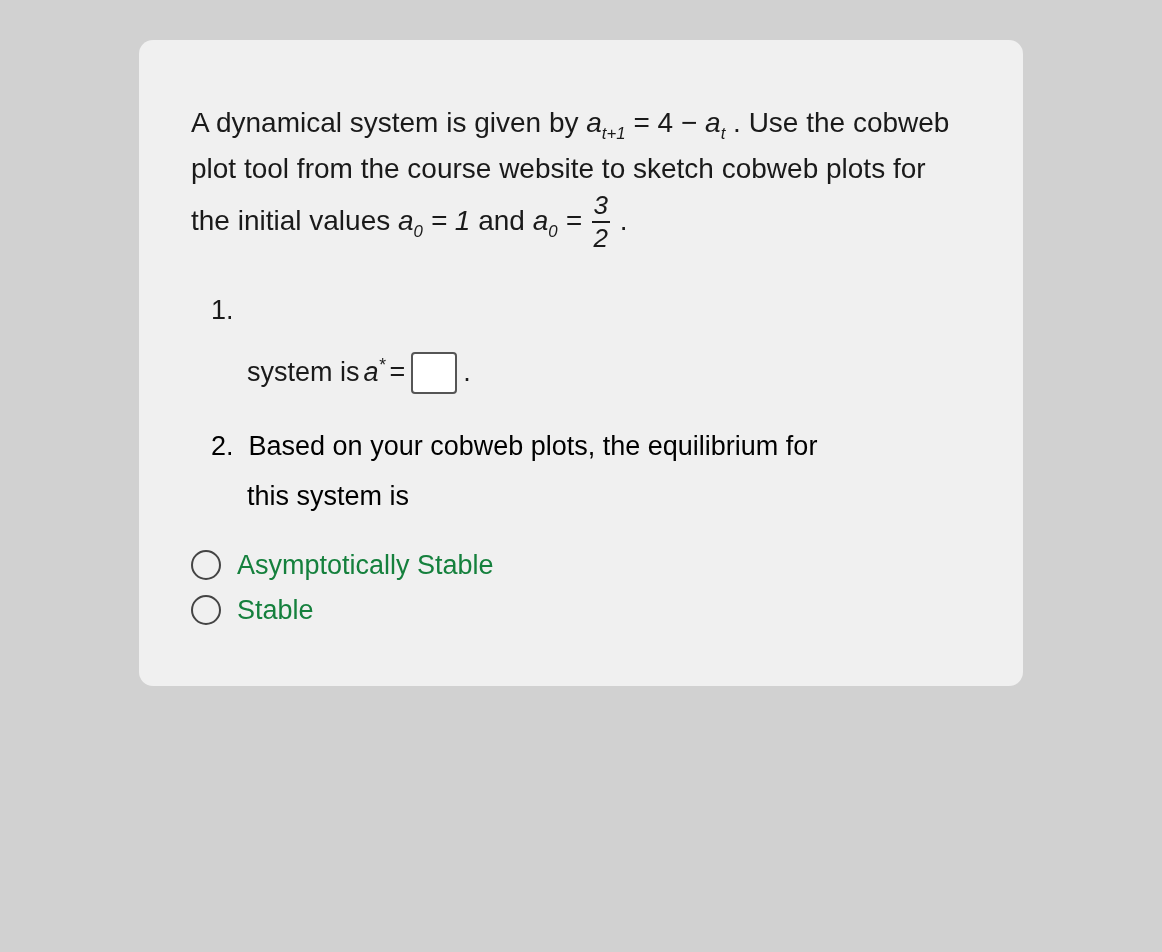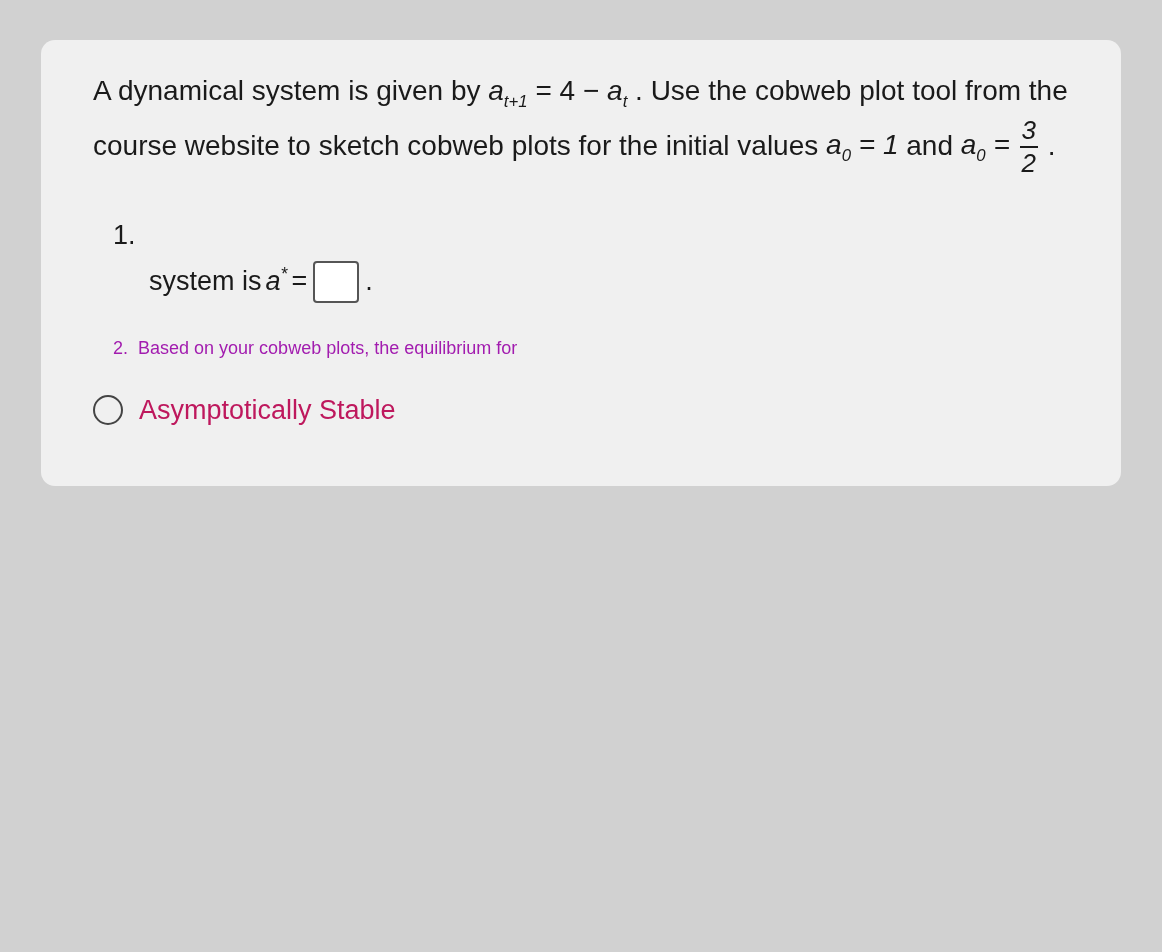--- a/index.html
+++ b/index.html
@@ -15,22 +15,22 @@
       align-items: flex-start;
       min-height: 952px;
       width: 1162px;
       font-family: -apple-system, BlinkMacSystemFont, 'Helvetica Neue', Arial, sans-serif;
       padding: 40px 20px;
     }
 
     .card {
       background-color: #f0f0f0;
       border-radius: 14px;
-      padding: 29px 52px 60px 52px;
-      width: 1080px;
+      padding: 61px 52px 60px 52px;
+      width: 884px;
       max-width: 1100px;
     }
 
     .problem-text {
       font-size: 28px;
       line-height: 1.55;
       color: #1a1a1a;
       margin-bottom: 36px;
     }
 
@@ -83,23 +83,23 @@
       width: 46px;
       height: 42px;
       border: 2px solid #555;
       border-radius: 4px;
       background-color: #fff;
       vertical-align: middle;
       margin: 0 2px;
     }
 
     .q2-text {
-      font-size: 18px;
+      font-size: 27px;
       line-height: 1.55;
-      color: #a21caf;
+      color: #000000;
       margin-bottom: 8px;
     }
 
     .radio-options {
       margin-top: 28px;
       display: flex;
       flex-direction: column;
       gap: 14px;
     }
 
@@ -117,21 +117,21 @@
       border-radius: 50%;
       background: transparent;
       flex-shrink: 0;
       display: flex;
       align-items: center;
       justify-content: center;
     }
 
     .radio-label {
       font-size: 27px;
-      color: #be185d;
+      color: #15803d;
     }
 
     .math-sub {
       font-size: 0.6em;
       vertical-align: sub;
       font-style: italic;
     }
 
     .math-sup {
       font-size: 0.65em;
@@ -158,43 +158,50 @@
         </span></span>
     <span>.</span>
   </div>
 
   <div class="questions">
 
     <div class="question-item">
       <div class="q-text">
         <span>1.</span>
       </div>
-      <div class="q-text" style="padding-left: 36px; margin-top: 4px;">
+      <div class="q-text" style="padding-left: 36px; margin-top: 20px;">
         <span>system is </span>
         <span class="math-inline"><em>a</em><span class="math-sup">*</span></span>
         <span> =</span>
         <span class="answer-box"></span>
         <span>.</span>
       </div>
     </div>
 
     <div class="question-item">
       <div class="q2-text">
         <span>2.</span>
         <span>&nbsp;Based on your cobweb plots, the equilibrium for</span>
       </div>
+      <div class="q2-text" style="padding-left: 36px;">
+        <span>this system is</span>
+      </div>
     </div>
 
   </div>
 
   <div class="radio-options">
 
     <label class="radio-option">
       <div class="radio-circle"></div>
       <span class="radio-label">Asymptotically Stable</span>
     </label>
 
+    <label class="radio-option">
+      <div class="radio-circle"></div>
+      <span class="radio-label">Stable</span>
+    </label>
 
 
 
   </div>
 
 </div>
 
 </body></html>

